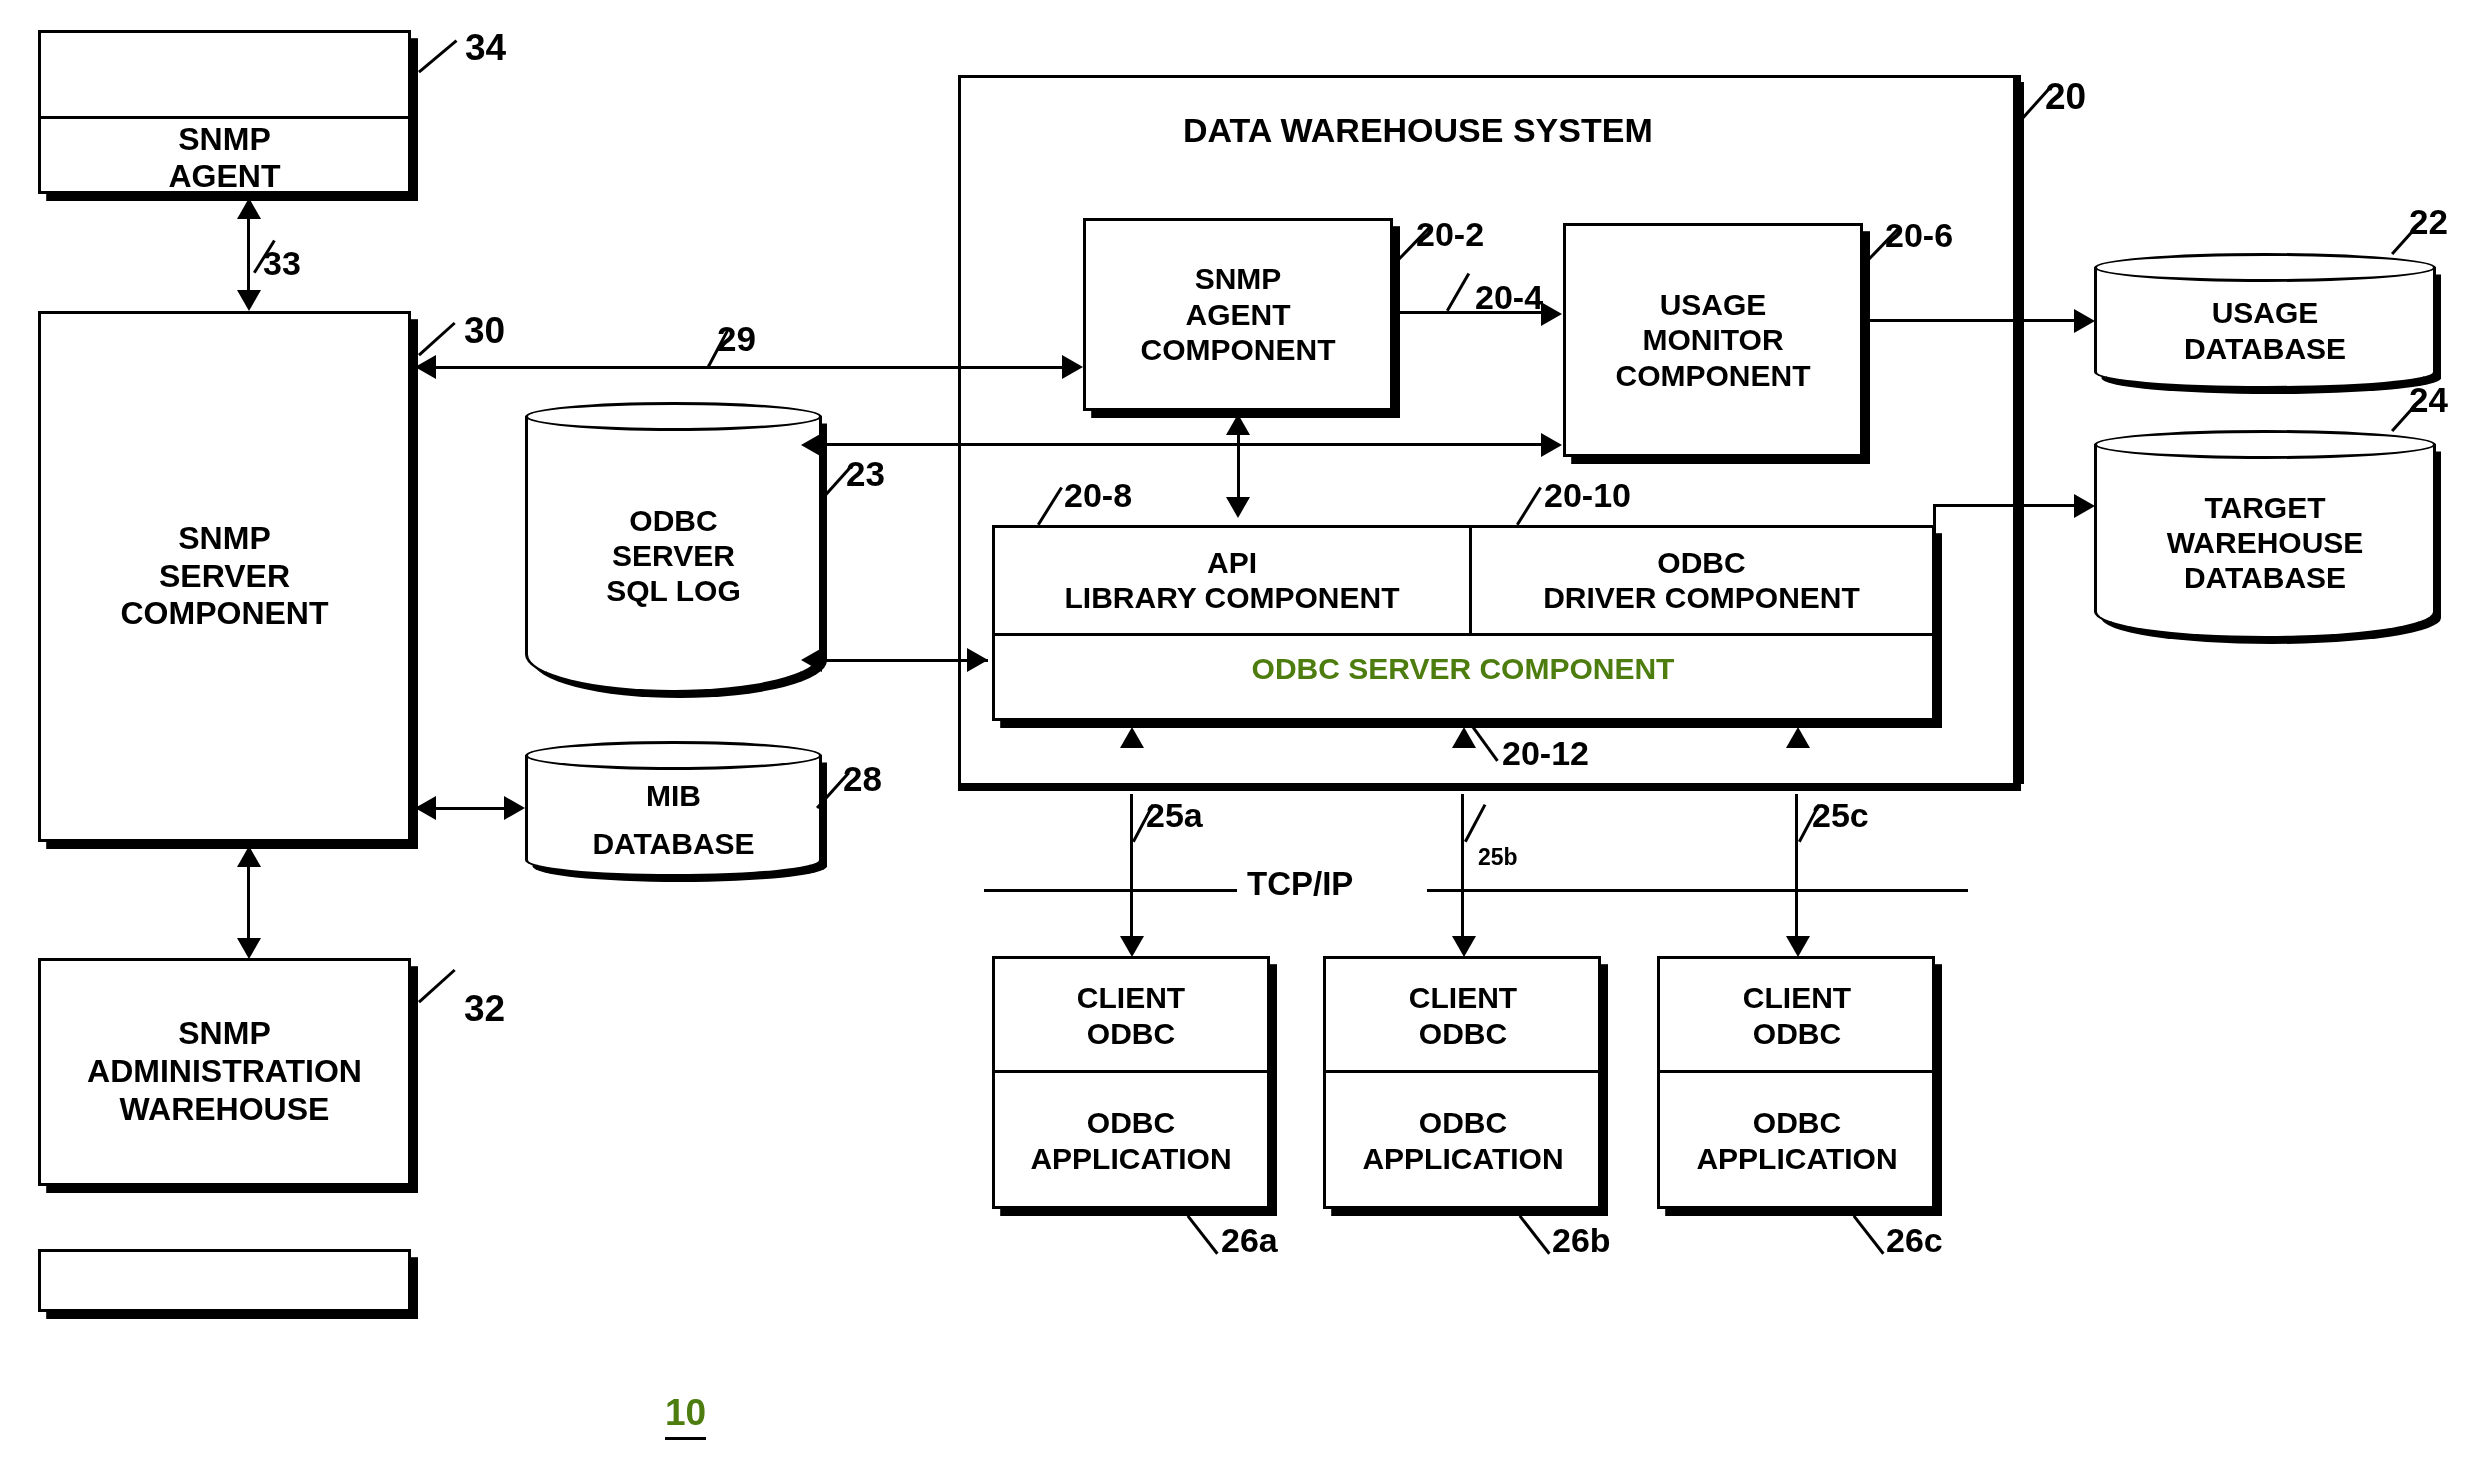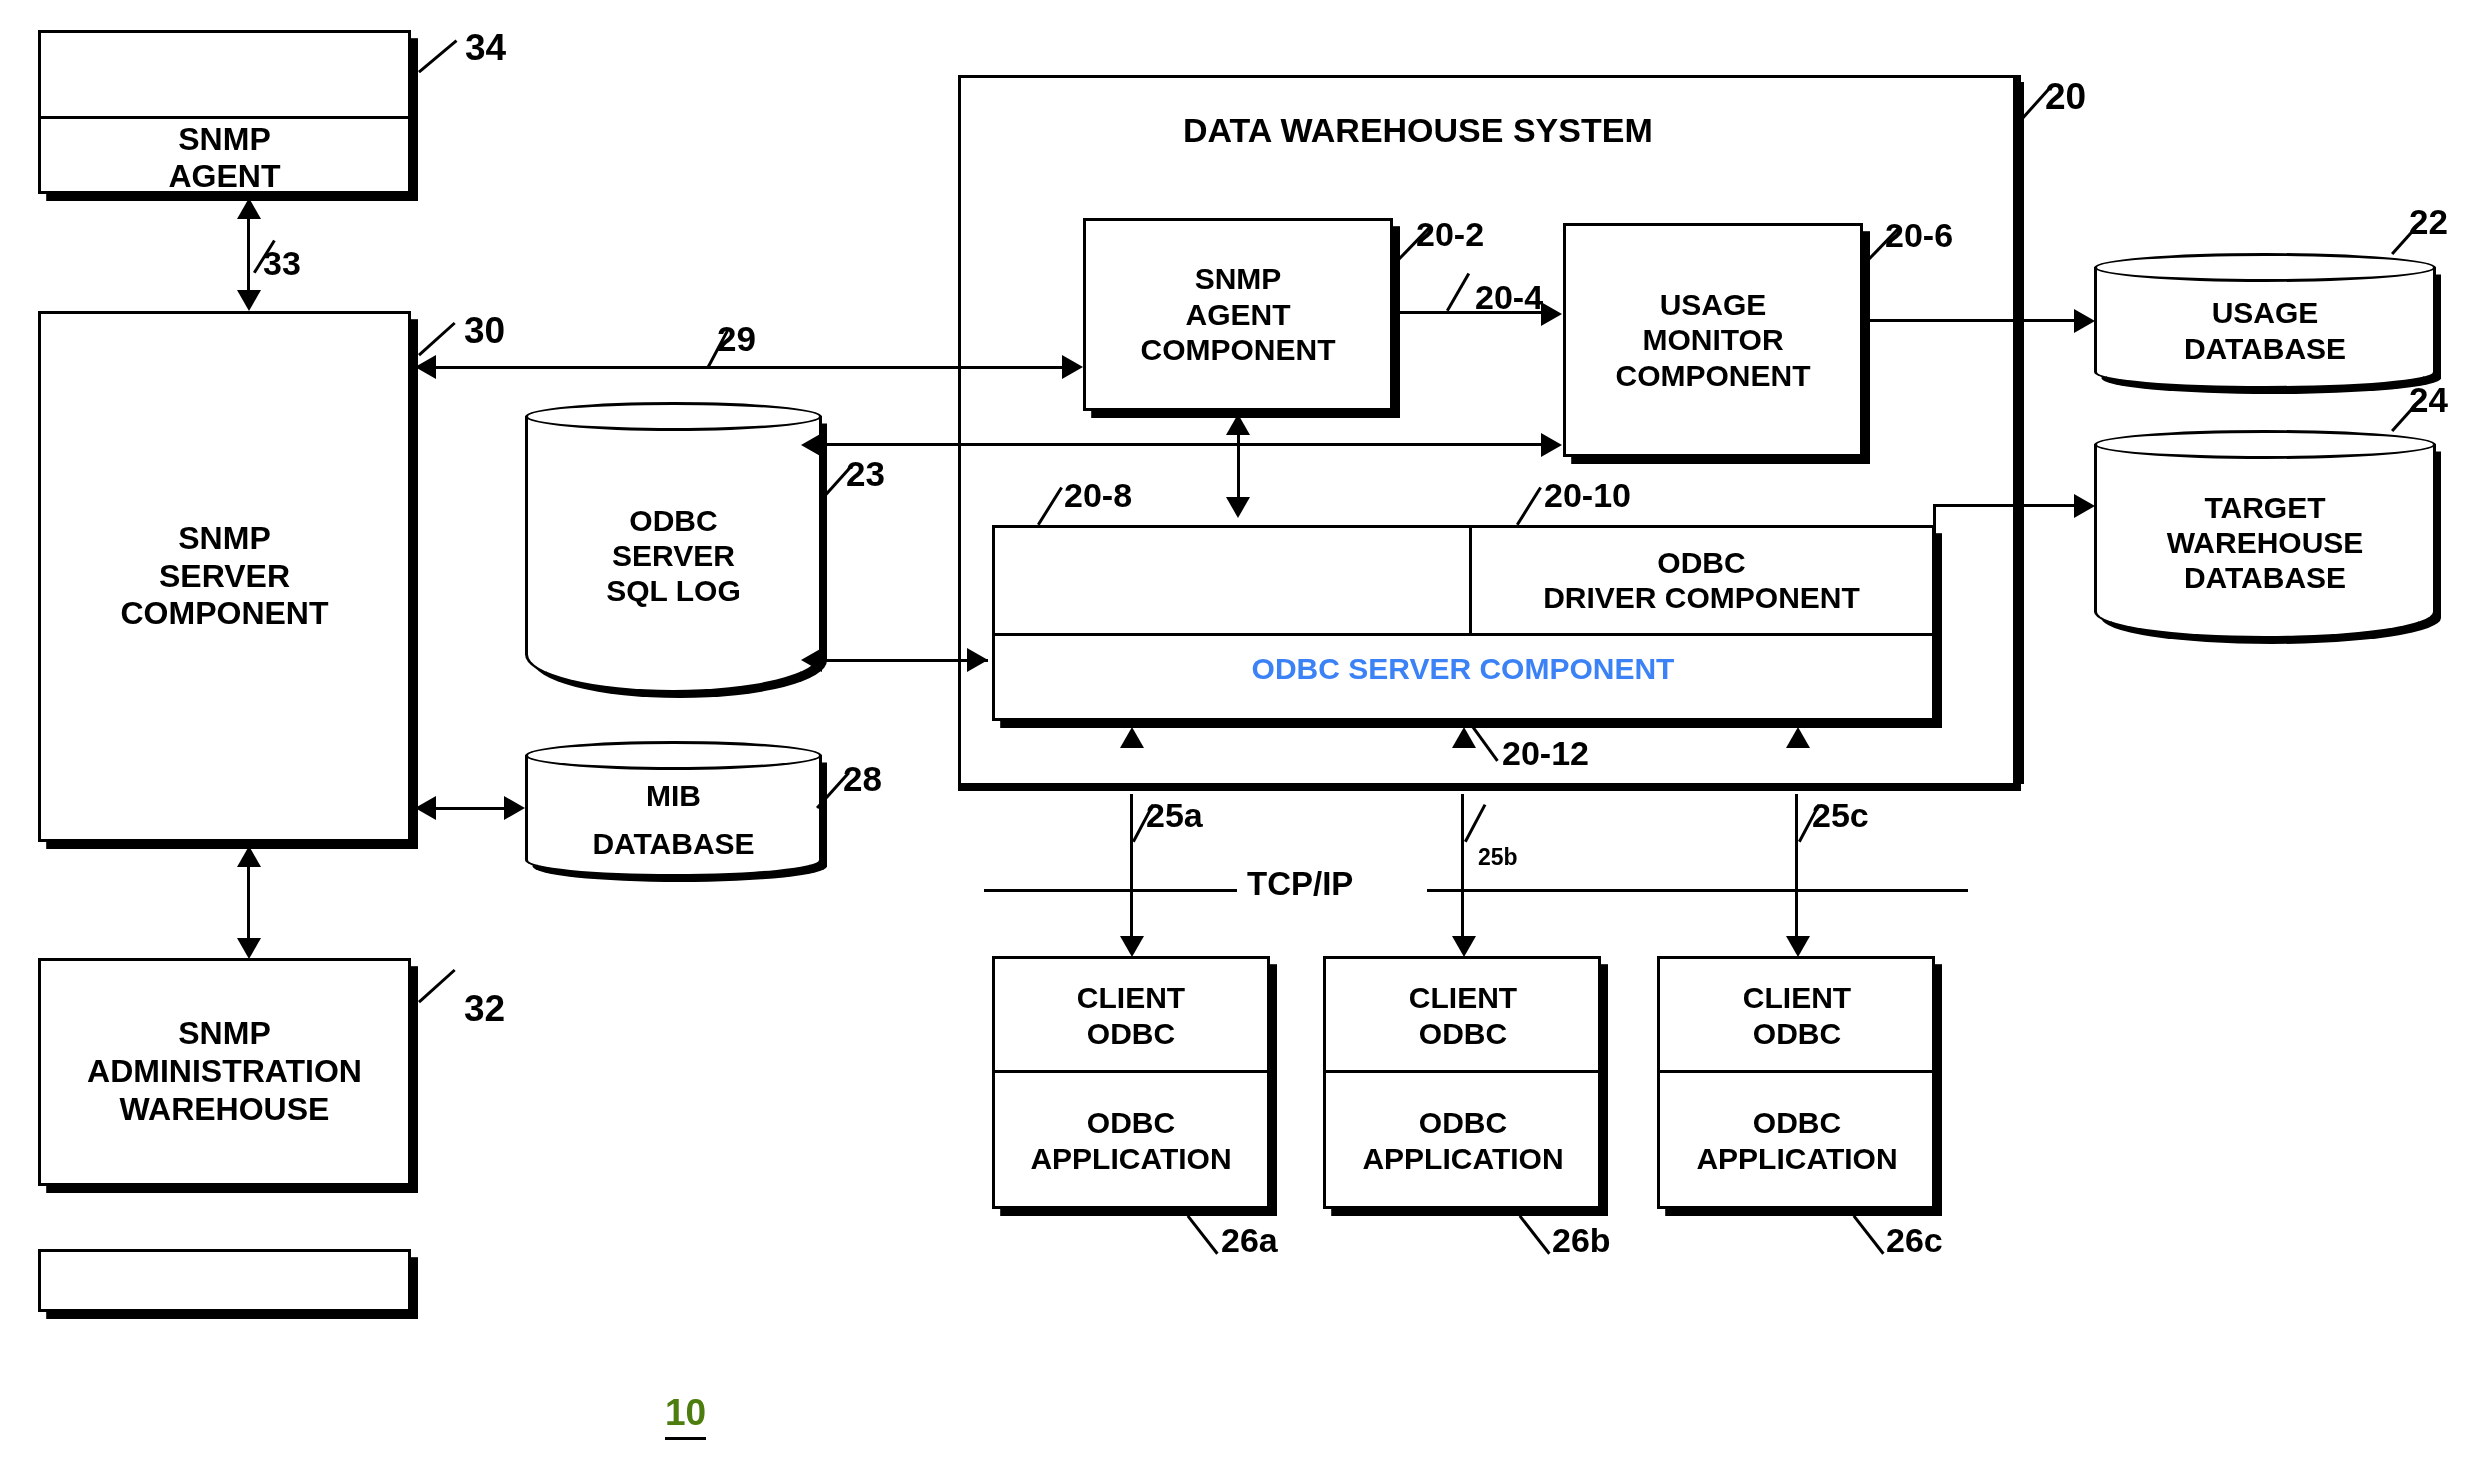--- a/index.html
+++ b/index.html
@@ -214,25 +214,29 @@
   <div class="h" style="left:822px;top:443px;width:720px;height:2.5px;"></div>
   <div class="ar ar-r" style="left:1541px;top:433px;"></div>
   <div class="ar ar-l" style="left:801px;top:433px;"></div>
 
   <div class="plainbox" style="left:992px;top:525px;width:943px;height:196px;"></div>
 
   <div class="h" style="left:992px;top:633px;width:943px;height:3.2px;"></div>
 
   <div class="v" style="left:1469px;top:525px;height:108px;"></div>
 
+  <div style="position:absolute;left:995px;top:528px;width:474px;height:104px;display:flex;flex-direction:column;align-items:center;justify-content:center;font-size:30px;font-weight:700;line-height:1.18;color:#000;">
+    <span class="ln">API</span>
+    <span class="ln">LIBRARY COMPONENT</span>
+  </div>
   <div style="position:absolute;left:1472px;top:528px;width:459px;height:104px;display:flex;flex-direction:column;align-items:center;justify-content:center;font-size:30px;font-weight:700;line-height:1.18;color:#000;">
     <span class="ln">ODBC</span>
     <span class="ln">DRIVER COMPONENT</span>
   </div>
-  <div style="position:absolute;left:995px;top:636px;width:936px;height:66px;display:flex;align-items:center;justify-content:center;font-size:30px;font-weight:700;color:#3b82f6;border-radius:12px;">
+  <div style="position:absolute;left:995px;top:636px;width:936px;height:66px;display:flex;align-items:center;justify-content:center;font-size:30px;font-weight:700;color:#4d7c0f;border-radius:12px;">
     <span class="ln">ODBC SERVER COMPONENT</span>
   </div>
 
   <div class="leader" style="left:1037px;top:524px;width:44px;height:3.2px;transform:rotate(-58deg);"></div>
   <div class="ref" style="left:1064px;top:476px;font-size:34px;">20-8</div>
 
   <div class="leader" style="left:1516px;top:524px;width:44px;height:3.2px;transform:rotate(-58deg);"></div>
   <div class="ref" style="left:1544px;top:476px;font-size:34px;">20-10</div>
 
   <div class="leader" style="left:1474px;top:726px;width:42px;height:3.2px;transform:rotate(54deg);"></div>

